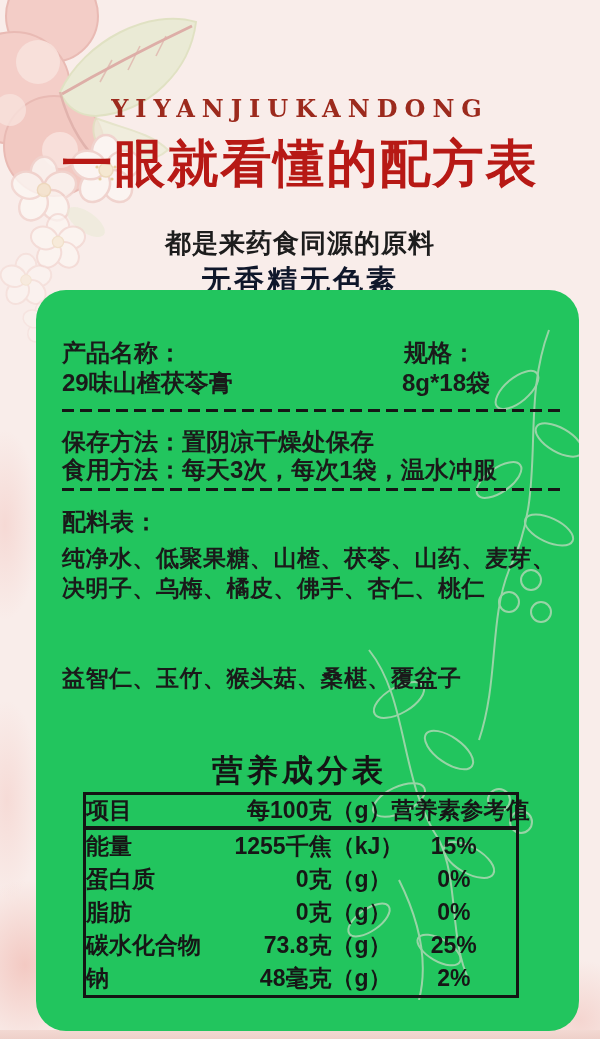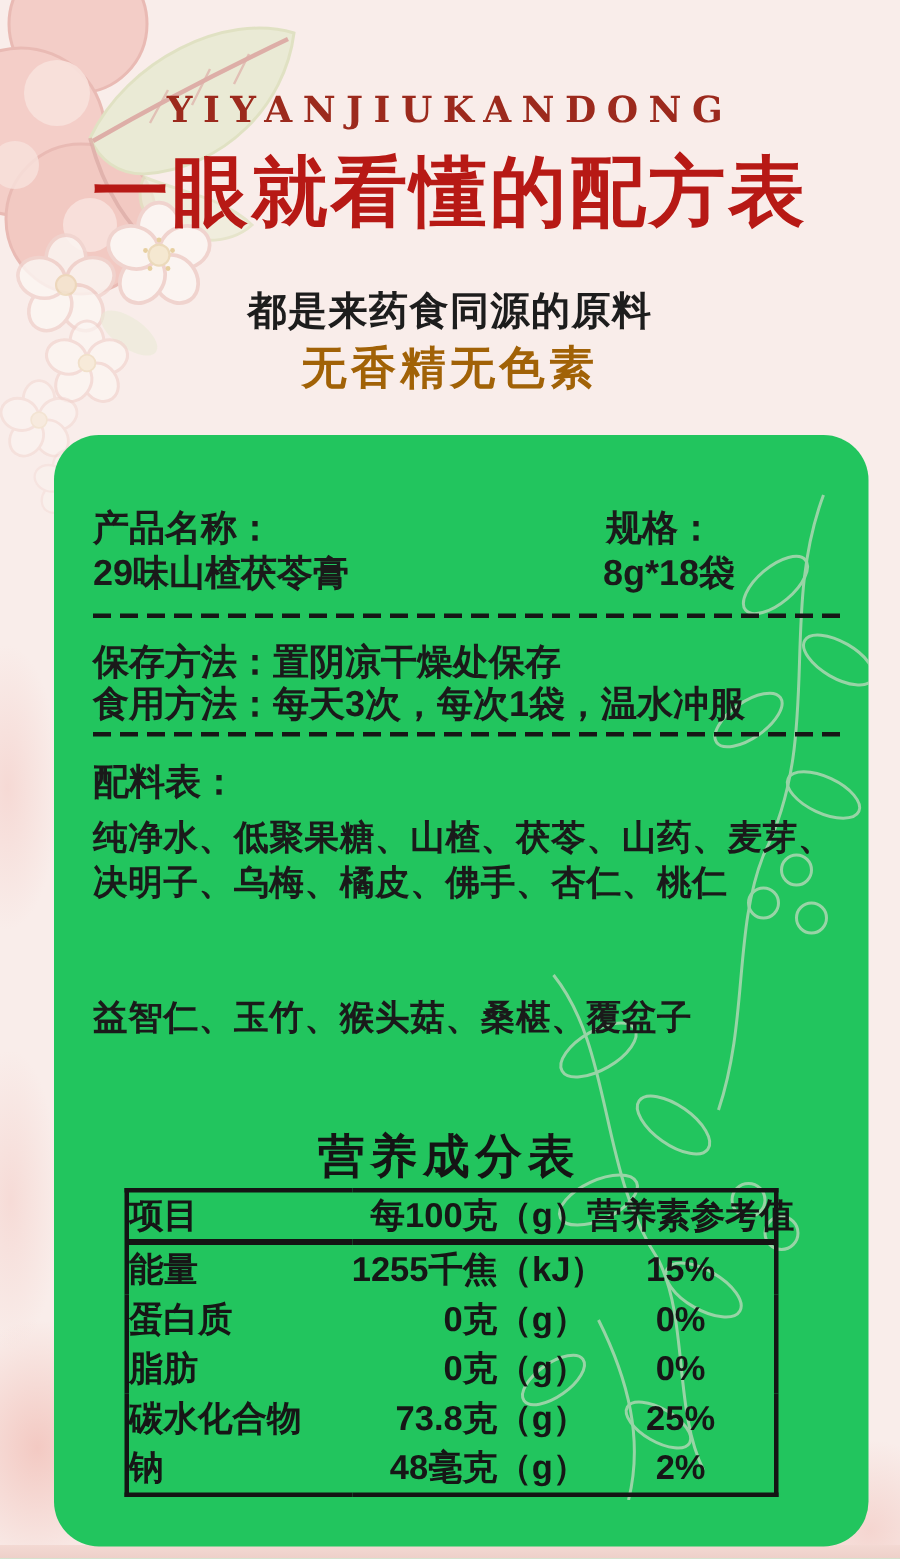--- a/index.html
+++ b/index.html
@@ -11,26 +11,26 @@
   
   #decor-topleft{position:absolute;left:0;top:0;pointer-events:none;}
   .bg-blob{position:absolute;border-radius:50%;pointer-events:none;}
   #blob-left-1{left:-30px;top:430px;width:70px;height:190px;background:radial-gradient(closest-side,rgba(243,201,195,.55),rgba(243,201,195,0));}
   #blob-left-2{left:-26px;top:700px;width:66px;height:200px;background:radial-gradient(closest-side,rgba(243,201,195,.5),rgba(243,201,195,0));}
   #blob-bottom-left{left:-40px;top:880px;width:130px;height:170px;background:radial-gradient(closest-side,rgba(238,172,162,.55),rgba(238,172,162,0));}
   #blob-bottom-right{right:-40px;top:960px;width:120px;height:120px;background:radial-gradient(closest-side,rgba(240,190,182,.5),rgba(240,190,182,0));}
   #bottom-band{position:absolute;left:0;right:0;bottom:0;height:9px;
     background:linear-gradient(#f3d9d3,#eed0c9);pointer-events:none;}
   
-  .centered{position:absolute;left:0;right:0;text-align:center;}
+  .centered{position:absolute;left:0;right:0;text-align:center;margin-top:36px;}
   #brand{top:58px;font-family:"DejaVu Serif",serif;font-weight:700;
     font-size:24px;letter-spacing:7px;color:#9c2a1d;}
   #main-title{top:94px;font-weight:900;font-size:51px;letter-spacing:2px;color:#b71915;}
   #subtitle-1{top:190px;font-weight:700;font-size:26px;color:#1d1d1d;letter-spacing:1px;}
-  #subtitle-2{top:225px;font-weight:700;font-size:30px;color:#a16207;letter-spacing:3px;}
+  #subtitle-2{top:225px;font-weight:700;font-size:30px;color:#0f172a;letter-spacing:3px;}
   
   #card{
     position:absolute;left:36px;top:290px;width:543px;height:741px;
     background:#22c55e;border-radius:30px;
   }
   #watermark{position:absolute;right:0;top:30px;pointer-events:none;opacity:.6;}
   .card-line{position:absolute;left:26px;font-weight:700;font-size:24px;line-height:30px;white-space:nowrap;}
   #product-name-label{top:48px;}
   #product-name-value{top:78px;}
   #spec-label{top:48px;left:368px;}

